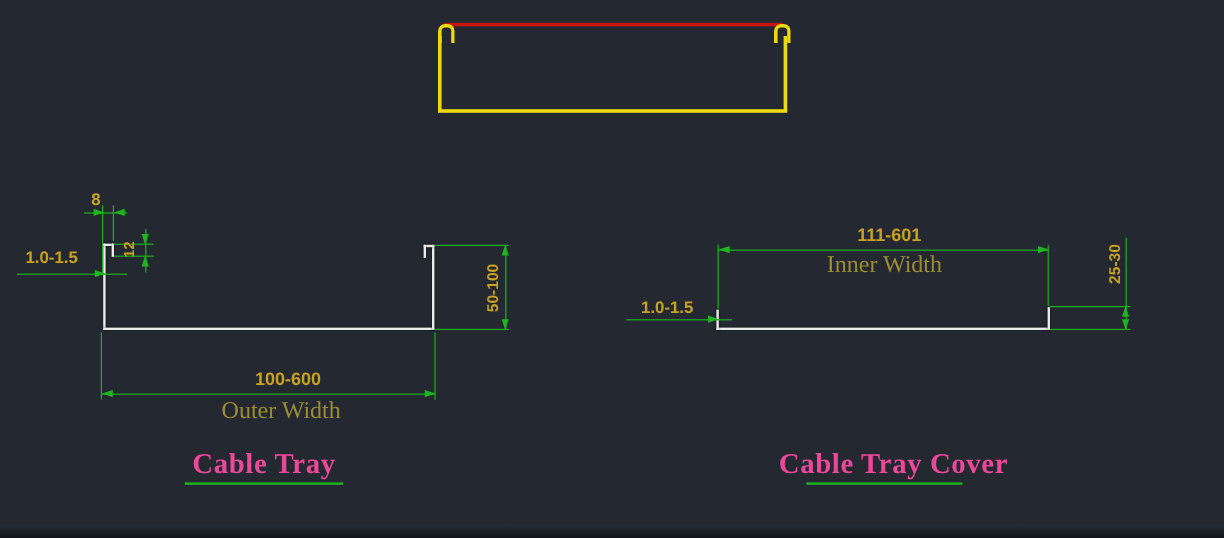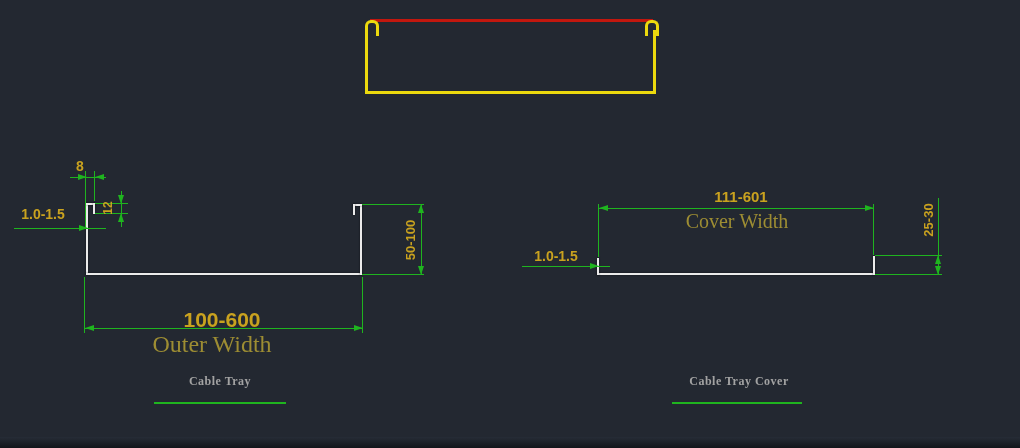--- a/index.html
+++ b/index.html
@@ -19,21 +19,21 @@
   
   .arr{position:absolute;width:0;height:0;border-style:solid;border-color:transparent;}
   .a-right{border-width:3px 0 3px 9px;border-left-color:#1fb41f;}
   .a-left{border-width:3px 9px 3px 0;border-right-color:#1fb41f;}
   .a-up{border-width:0 3px 9px 3px;border-bottom-color:#1fb41f;}
   .a-down{border-width:9px 3px 0 3px;border-top-color:#1fb41f;}
   
   .dimtxt{position:absolute;color:#c9a21f;font-weight:bold;text-align:center;white-space:nowrap;}
   .vtext{position:absolute;display:flex;align-items:center;justify-content:center;transform:rotate(-90deg);}
   .lbltxt{position:absolute;color:#9d8d33;font-family:"Liberation Serif",serif;text-align:center;white-space:nowrap;}
-  .title{position:absolute;color:#a3a3a3;font-family:"Liberation Serif",serif;font-weight:bold;font-size:12px;text-align:center;white-space:nowrap;letter-spacing:.5px;}
+  .title{position:absolute;color:#ec4899;font-family:"Liberation Serif",serif;font-weight:bold;font-size:24px;text-align:center;white-space:nowrap;letter-spacing:.5px;}
   .hookY{position:absolute;width:8px;height:13px;border:3px solid #ecd90e;border-bottom:none;border-radius:6px 6px 0 0;background:transparent;}
   .bottom-strip{position:absolute;left:0;top:437px;width:1020px;height:11px;
     background:linear-gradient(#262c36,#12151a);}
 </style>
 </head>
 <body>
 
 <div id="stage">
 
   <div>
@@ -80,40 +80,40 @@
     <div class="gl" style="left:421px;top:204px;width:1px;height:71px;"></div>
     <div class="arr a-up" style="left:418px;top:204px;"></div>
     <div class="arr a-down" style="left:418px;top:266px;"></div>
     <div class="vtext dimtxt" style="left:386px;top:216px;width:48px;height:48px;font-size:13px;">50-100</div>
 
     <div class="gl" style="left:84px;top:277px;width:1px;height:56px;"></div>
     <div class="gl" style="left:362px;top:277px;width:1px;height:56px;"></div>
     <div class="gl" style="left:84px;top:328px;width:279px;height:1px;"></div>
     <div class="arr a-left" style="left:85px;top:325px;"></div>
     <div class="arr a-right" style="left:354px;top:325px;"></div>
-    <div class="dimtxt" style="left:172px;top:308px;width:100px;font-size:21px;">100-600</div>
-    <div class="lbltxt" style="left:152px;top:331px;width:120px;font-size:24px;">Outer Width</div>
+    <div class="dimtxt" style="left:190px;top:308px;width:100px;font-size:15px;">100-600</div>
+    <div class="lbltxt" style="left:164px;top:331px;width:120px;font-size:20px;text-align:right;">Outer Width</div>
 
     <div class="title" style="left:150px;top:374px;width:140px;">Cable Tray</div>
     <div class="gl" style="left:154px;top:402px;width:132px;height:2px;"></div>
   </div>
 
   <div>
 
     <div class="wl" style="left:597px;top:273px;width:278px;height:2px;"></div>
     <div class="wl" style="left:597px;top:258px;width:2px;height:17px;"></div>
     <div class="wl" style="left:873px;top:256px;width:2px;height:19px;"></div>
 
     <div class="gl" style="left:598px;top:204px;width:1px;height:53px;"></div>
     <div class="gl" style="left:873px;top:204px;width:1px;height:51px;"></div>
     <div class="gl" style="left:598px;top:208px;width:276px;height:1px;"></div>
     <div class="arr a-left" style="left:599px;top:205px;"></div>
     <div class="arr a-right" style="left:865px;top:205px;"></div>
     <div class="dimtxt" style="left:691px;top:188px;width:100px;font-size:15px;">111-601</div>
-    <div class="lbltxt" style="left:657px;top:210px;width:160px;font-size:20px;">Cover Width</div>
+    <div class="lbltxt" style="left:657px;top:210px;width:160px;font-size:20px;">Inner Width</div>
 
     <div class="dimtxt" style="left:527px;top:248px;width:58px;font-size:14px;">1.0-1.5</div>
     <div class="gl" style="left:522px;top:266px;width:88px;height:1px;"></div>
     <div class="arr a-right" style="left:590px;top:263px;"></div>
 
     <div class="gl" style="left:875px;top:255px;width:67px;height:1px;"></div>
     <div class="gl" style="left:875px;top:274px;width:67px;height:1px;"></div>
     <div class="gl" style="left:938px;top:198px;width:1px;height:77px;"></div>
     <div class="arr a-up" style="left:935px;top:255px;"></div>
     <div class="arr a-down" style="left:935px;top:266px;"></div>

